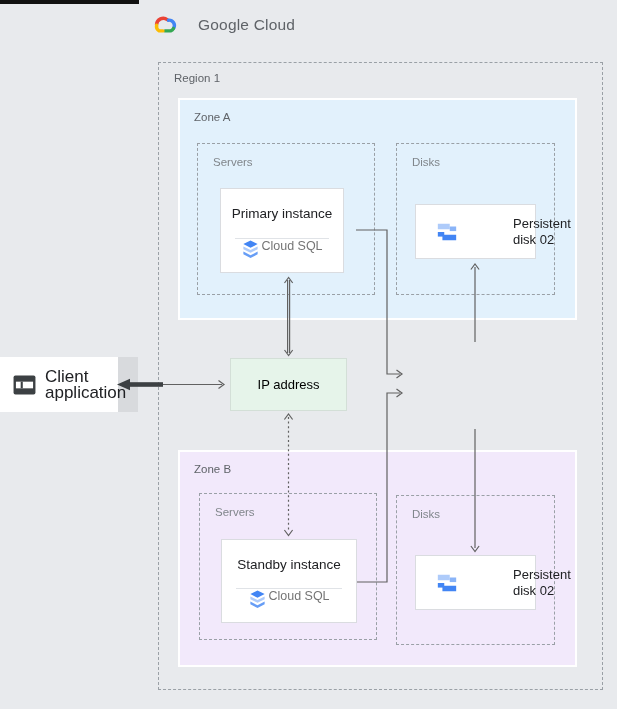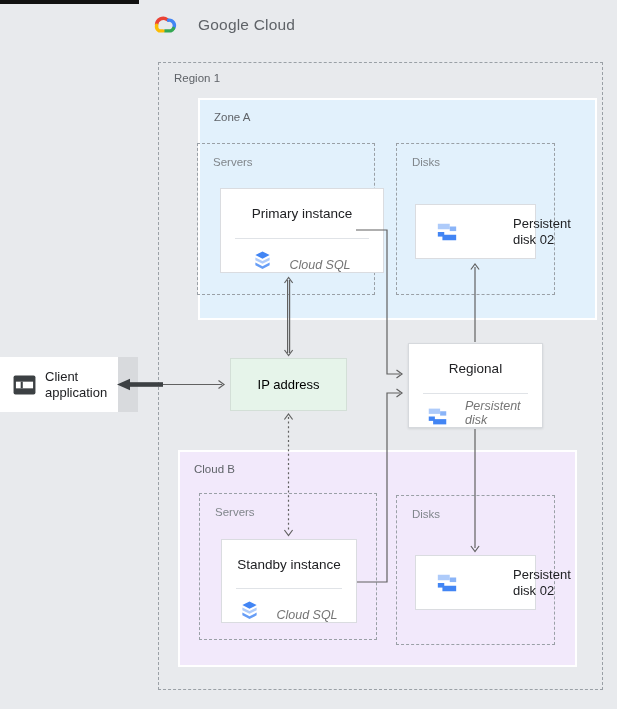--- a/index.html
+++ b/index.html
@@ -12,55 +12,55 @@
   .topbar{left:0;top:0;width:139px;height:4px;background:#111111;}
 
   
   .logo{left:151px;top:14px;display:flex;align-items:center;gap:20px;}
   .logo-text{font-size:15.5px;color:#5f6368;letter-spacing:.2px;}
 
   
   .region{left:158px;top:62px;width:445px;height:628px;border:1px dashed #9aa0a6;}
   .region-label{left:15px;top:9px;font-size:11.5px;color:#5f6368;position:absolute;}
   .zone{border:2px solid #ffffff;}
-  .zone-a{left:178px;top:98px;width:399px;height:222px;background:#e2f1fc;margin-left:20px;}
+  .zone-a{left:178px;top:98px;width:399px;height:222px;background:#e2f1fc;}
   .zone-b{left:178px;top:450px;width:399px;height:217px;background:#f2e9fb;}
   .zone-label{position:absolute;left:14px;top:11px;font-size:11.5px;color:#5f6368;}
 
   .dotted-group{border:1px dashed #9aa0a6;}
   .group-label{position:absolute;left:15px;top:12px;font-size:11.5px;color:#80868b;}
   .grp-servers-a{left:197px;top:143px;width:178px;height:152px;}
   .grp-disks-a{left:396px;top:143px;width:159px;height:152px;}
   .grp-servers-b{left:199px;top:493px;width:178px;height:147px;}
   .grp-disks-b{left:396px;top:495px;width:159px;height:150px;}
 
   
   .card{background:#ffffff;border:1px solid #dadce0;}
   .instance-card{display:flex;flex-direction:column;}
-  .card-primary{left:220px;top:188px;width:164px;height:85px;}
+  .card-primary{left:220px;top:188px;width:124px;height:85px;}
   .card-standby{left:221px;top:539px;width:136px;height:84px;}
   .card-regional{left:408px;top:343px;width:135px;height:85px;border-color:#d6d9dd;box-shadow:0 1px 2px rgba(60,64,67,.12);}
   .card-title{flex:1;display:flex;align-items:center;justify-content:center;font-size:13.5px;color:#202124;}
   .divider{height:1px;background:#e0e3e7;margin:0 14px;}
-  .service-row{height:33px;display:flex;align-items:flex-end;justify-content:center;gap:17px;font-style:italic;}
+  .service-row{height:33px;display:flex;align-items:flex-start;justify-content:center;gap:1px;}
   .service-row.left{justify-content:flex-start;padding-left:18px;}
   .service-label{font-size:12.5px;color:#757575;}
 
   .disk-card{display:flex;align-items:center;gap:10px;padding-left:20px;}
   .card-disk01{left:415px;top:204px;width:121px;height:55px;}
   .card-disk02{left:415px;top:555px;width:121px;height:55px;}
   .disk-text{font-size:13px;color:#202124;line-height:16px;margin-left:45px;}
 
   .ip-box{left:230px;top:358px;width:117px;height:53px;background:#e6f4ea;border:1px solid #d3dfd7;
           display:flex;align-items:center;justify-content:center;font-size:13px;color:#000000;}
 
   .client-card{left:0;top:357px;width:118px;height:55px;background:#ffffff;
                display:flex;align-items:center;gap:9px;padding-left:13px;}
   .client-edge{left:118px;top:357px;width:20px;height:55px;background:#d8dadd;}
-  .client-text{font-size:13px;color:#202124;line-height:16px;}
+  .client-text{font-size:17px;color:#202124;line-height:16px;}
 
   .arrow-layer{left:0;top:0;width:617px;height:709px;pointer-events:none;}
 </style>
 </head>
 <body>
 
 <div id="canvas">
 
   <div class="abs topbar"></div>
 
@@ -84,21 +84,21 @@
     <span class="zone-label">Zone A</span>
   </div>
   <div class="abs dotted-group grp-servers-a">
     <span class="group-label">Servers</span>
   </div>
   <div class="abs dotted-group grp-disks-a">
     <span class="group-label">Disks</span>
   </div>
 
   <div class="abs zone zone-b">
-    <span class="zone-label">Cloud B</span>
+    <span class="zone-label">Zone B</span>
   </div>
   <div class="abs dotted-group grp-servers-b">
     <span class="group-label">Servers</span>
   </div>
   <div class="abs dotted-group grp-disks-b">
     <span class="group-label">Disks</span>
   </div>
 
   <div class="abs card instance-card card-primary">
     <div class="card-title">Primary instance</div>
@@ -120,35 +120,20 @@
       <svg width="22" height="22" viewBox="0 0 24 24">
         <rect fill="#aecbfa" x="2" y="3" width="13" height="6"></rect>
         <rect fill="#8ab4f8" x="15" y="6" width="7" height="5"></rect>
         <rect fill="#4285f4" x="2" y="12" width="7" height="5"></rect>
         <rect fill="#4285f4" x="7" y="15" width="15" height="6"></rect>
       </svg>
     </span>
     <span class="disk-text"><span>Persistent</span><br><span>disk 02</span></span>
   </div>
 
-  <div class="abs card instance-card card-regional">
-    <div class="card-title">Regional</div>
-    <div class="divider"></div>
-    <div class="service-row left">
-      <span style="display:flex">
-        <svg width="21" height="21" viewBox="0 0 24 24">
-          <rect fill="#aecbfa" x="2" y="3" width="13" height="6"></rect>
-          <rect fill="#8ab4f8" x="15" y="6" width="7" height="5"></rect>
-          <rect fill="#4285f4" x="2" y="12" width="7" height="5"></rect>
-          <rect fill="#4285f4" x="7" y="15" width="15" height="6"></rect>
-        </svg>
-      </span>
-      <span class="service-label">Persistent disk</span>
-    </div>
-  </div>
 
   <div class="abs ip-box">
     <span>IP address</span>
   </div>
 
   <div class="abs client-edge"></div>
   <div class="abs client-card">
     <span style="display:flex">
       <svg width="23" height="20" viewBox="0 0 24 21">
         <rect x="0.5" y="0.5" width="23" height="20" rx="2" fill="#3c4043"></rect>

